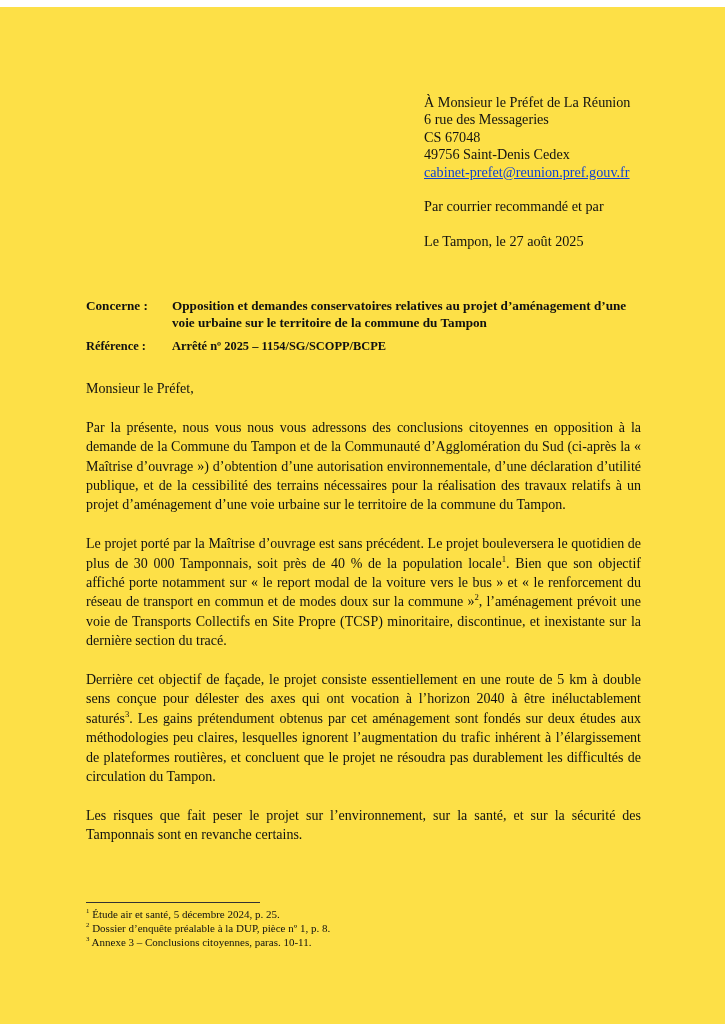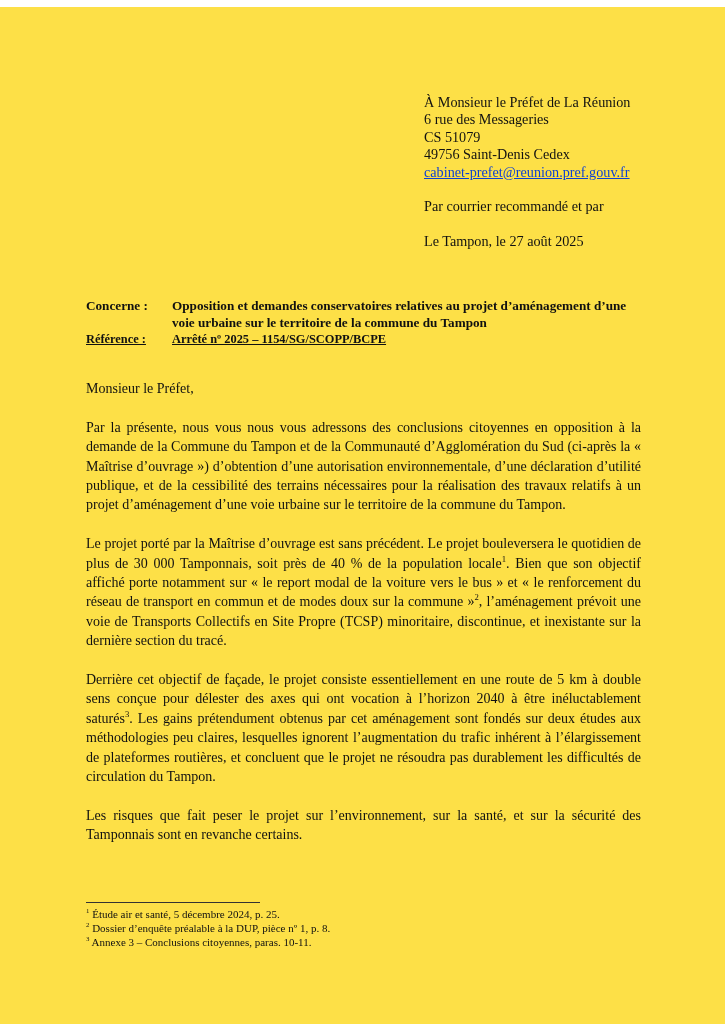--- a/index.html
+++ b/index.html
@@ -15,21 +15,21 @@
     .addr div { white-space: nowrap; }
     .addr a { color: #1a0dab; text-decoration: underline; color: #0b3fd6; }
     .addr .gap { height: 17.4px; }
     .subject {
       position: absolute; left: 86px; top: 290px; width: 560px;
       font-size: 13.2px; font-weight: bold; line-height: 17px;
     }
     .subject .row { display: flex; }
     .subject .lbl { width: 86px; flex: none; white-space: nowrap; }
     .subject .val { flex: 1; }
-    .subject .ref { font-size: 12.4px; text-decoration: underline; }
+    .subject .ref { margin-top: 7px; font-size: 12.4px; }
     .body {
       position: absolute; left: 86px; top: 372px; width: 555px;
       font-size: 14px; line-height: 19.4px; text-align: justify;
     }
     .body p { margin: 0 0 19.4px 0; }
     .body sup, .fn sup { font-size: 0.62em; line-height: 0; vertical-align: super; }
     .sep {
       position: absolute; left: 86px; top: 895px; width: 174px; height: 0;
       border-top: 1px solid #333;
     }
@@ -40,21 +40,21 @@
     .fn div { white-space: nowrap; }
   </style>
 </head>
 <body>
 
 <div class="page">
 
   <div class="addr">
     <div>À Monsieur le Préfet de La Réunion</div>
     <div>6 rue des Messageries</div>
-    <div>CS 51079</div>
+    <div>CS 67048</div>
     <div>49756 Saint-Denis Cedex</div>
     <div><a title="cabinet-prefet@reunion.pref.gouv.fr">cabinet-prefet@reunion.pref.gouv.fr</a></div>
     <div class="gap"></div>
     <div>Par courrier recommandé et par</div>
     <div class="gap"></div>
     <div>Le Tampon, le 27 août 2025</div>
   </div>
 
   <div class="subject">
     <div class="row">

